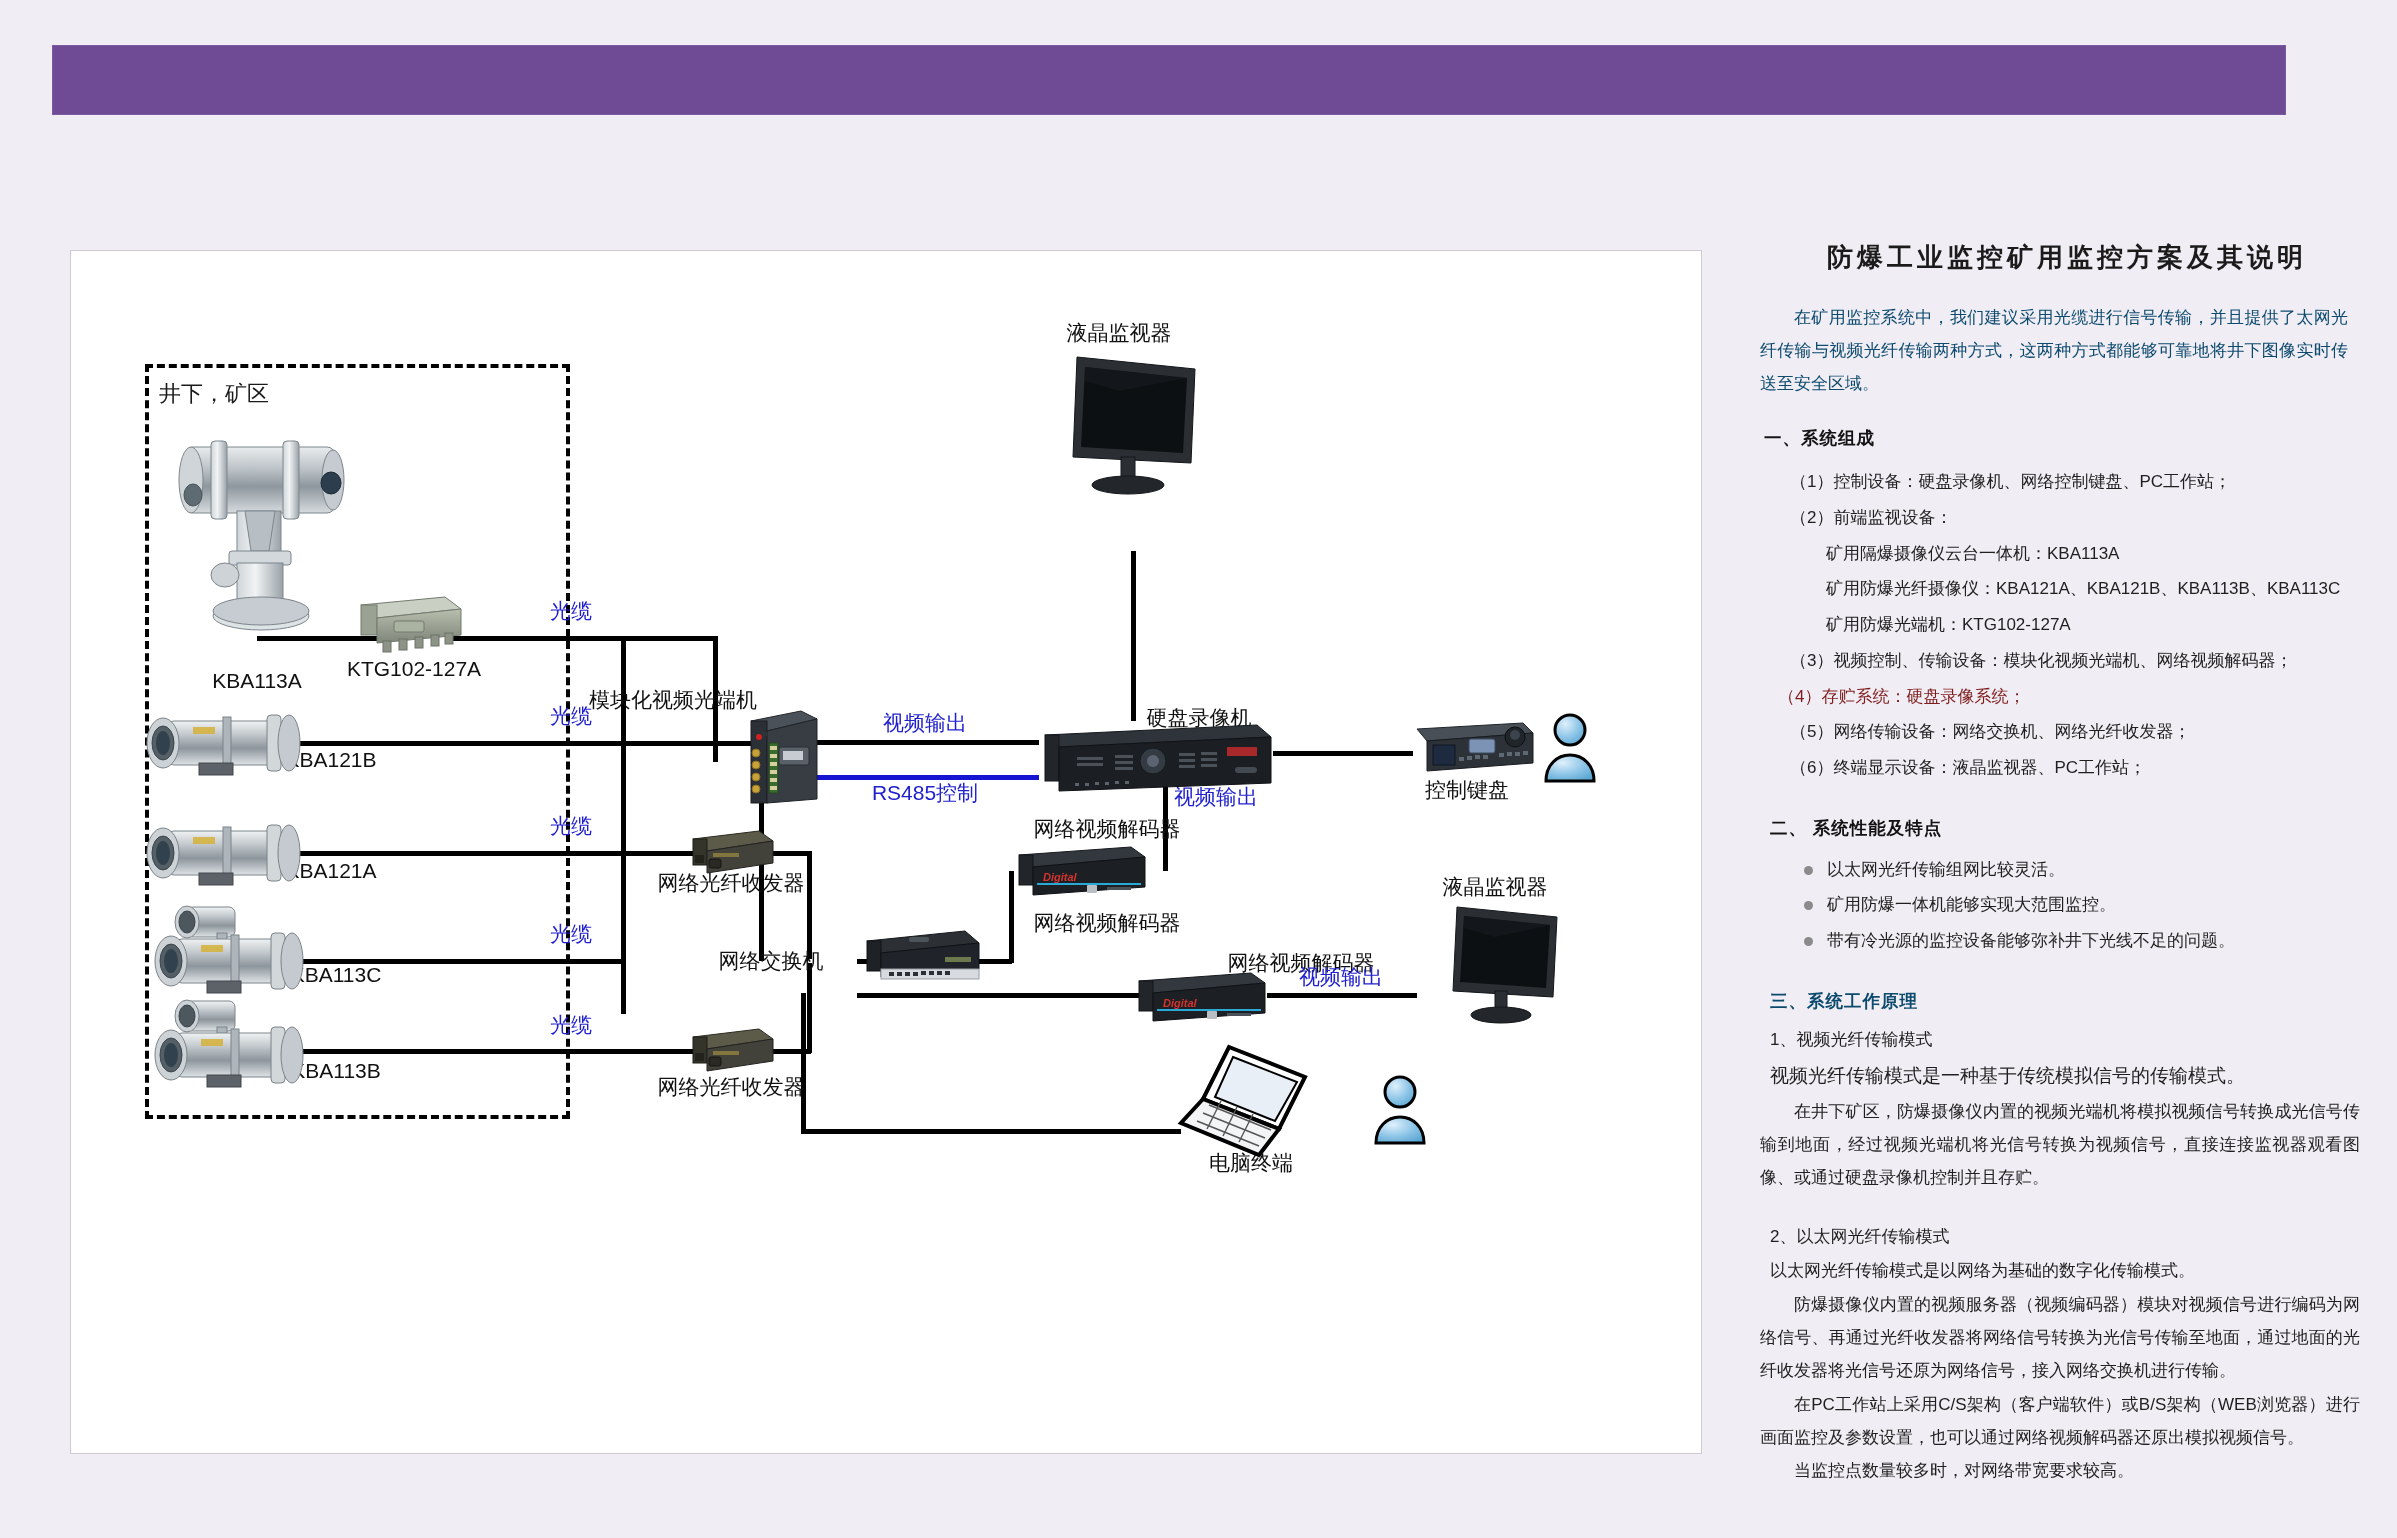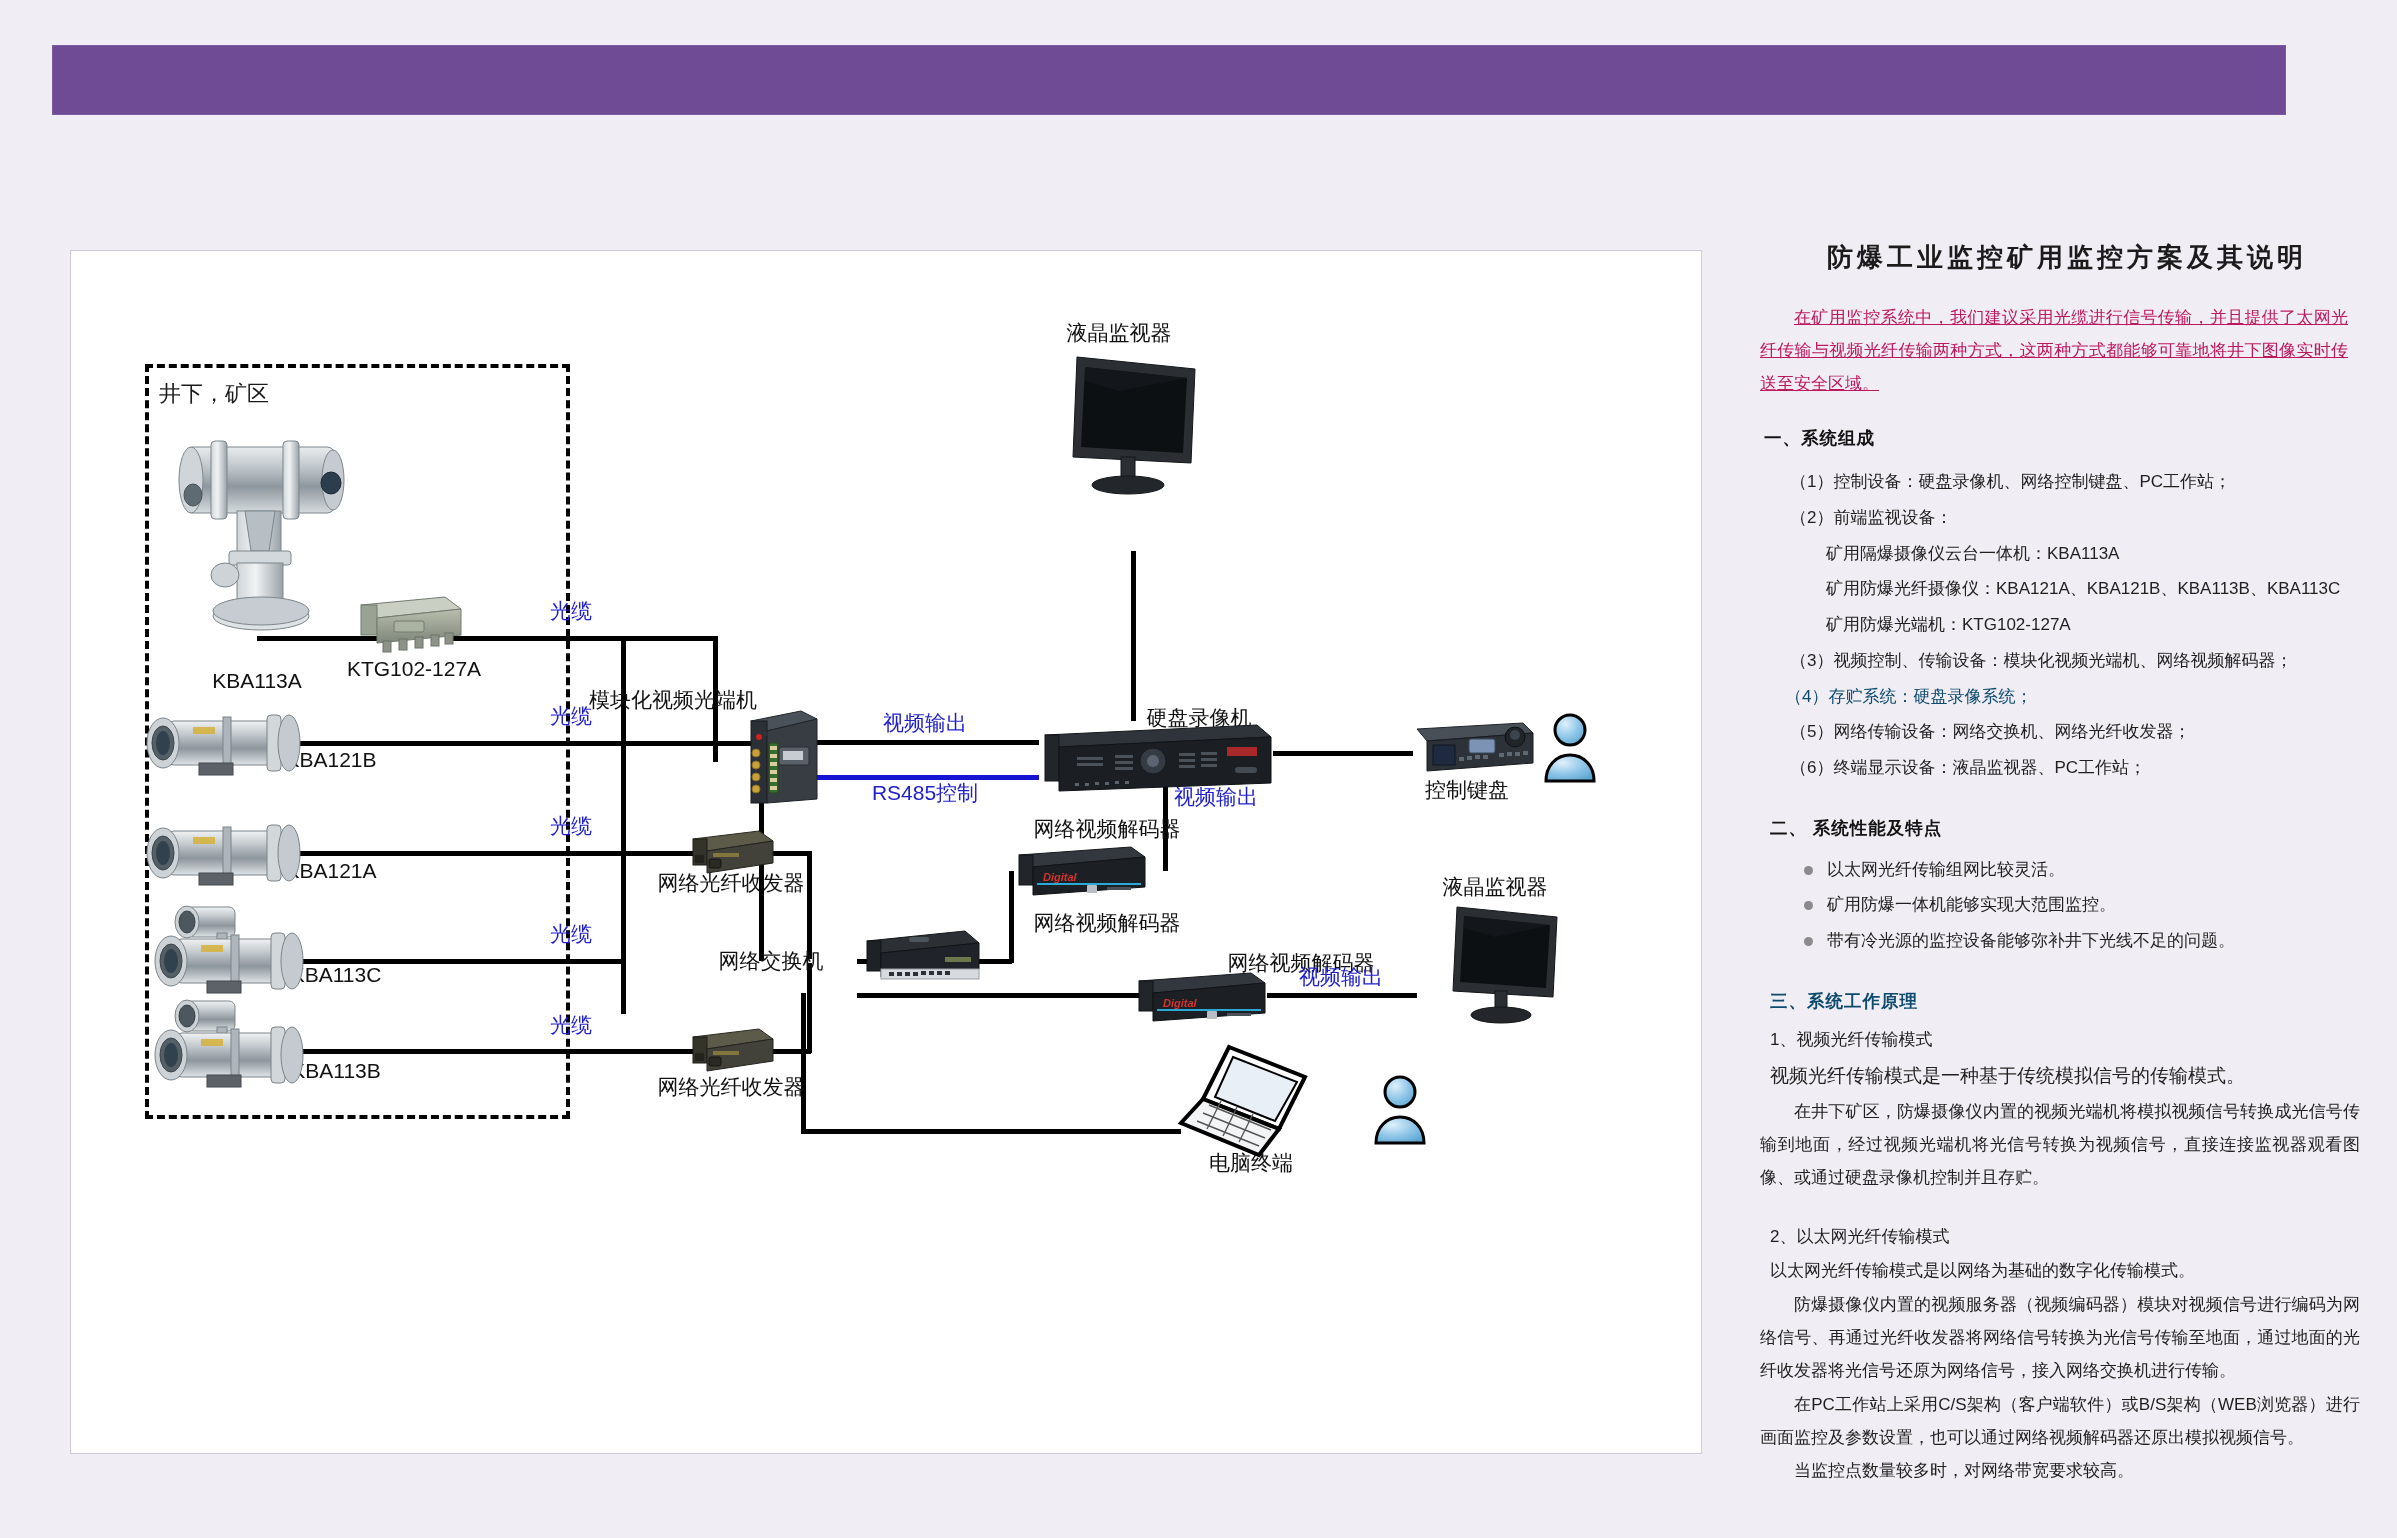--- a/index.html
+++ b/index.html
@@ -484,32 +484,32 @@
     </div>
 
   </div>
 </div>
 
 <div id="article" style="position:absolute;left:1760px;top:240px;width:600px;">
 
   <div style="font-size:26px;font-weight:bold;letter-spacing:4px;text-align:center;
               color:#1b1b1b;margin:0 0 26px 14px;">防爆工业监控矿用监控方案及其说明</div>
 
-  <p style="font-size:17px;line-height:1.95;color:#be185d;text-indent:2em;margin:0 12px 26px 0;
-            text-align:justify;text-decoration:underline;">在矿用监控系统中，我们建议采用光缆进行信号传输，并且提供了太网光纤传输与视频光纤传输两种方式，这两种方式都能够可靠地将井下图像实时传送至安全区域。</p>
+  <p style="font-size:17px;line-height:1.95;color:#0c4a6e;text-indent:2em;margin:0 12px 26px 0;
+            text-align:justify;">在矿用监控系统中，我们建议采用光缆进行信号传输，并且提供了太网光纤传输与视频光纤传输两种方式，这两种方式都能够可靠地将井下图像实时传送至安全区域。</p>
 
   <div style="font-size:17.5px;font-weight:bold;color:#131313;margin:0 0 14px 4px;
               letter-spacing:1px;">一、系统组成</div>
   <div style="font-size:17px;line-height:2.1;color:#1f1f1f;margin-left:30px;">（1）控制设备：硬盘录像机、网络控制键盘、PC工作站；</div>
   <div style="font-size:17px;line-height:2.1;color:#1f1f1f;margin-left:30px;">（2）前端监视设备：</div>
   <div style="font-size:17px;line-height:2.1;color:#1f1f1f;margin-left:66px;">矿用隔爆摄像仪云台一体机：KBA113A</div>
   <div style="font-size:17px;line-height:2.1;color:#1f1f1f;margin-left:66px;">矿用防爆光纤摄像仪：KBA121A、KBA121B、KBA113B、KBA113C</div>
   <div style="font-size:17px;line-height:2.1;color:#1f1f1f;margin-left:66px;">矿用防爆光端机：KTG102-127A</div>
   <div style="font-size:17px;line-height:2.1;color:#1f1f1f;margin-left:30px;">（3）视频控制、传输设备：模块化视频光端机、网络视频解码器；</div>
-  <div style="font-size:17px;line-height:2.1;color:#0c4a6e;margin-left:25px;">（4）存贮系统：硬盘录像系统；</div>
+  <div style="font-size:17px;line-height:2.1;color:#7f1d1d;margin-left:18px;">（4）存贮系统：硬盘录像系统；</div>
   <div style="font-size:17px;line-height:2.1;color:#1f1f1f;margin-left:30px;">（5）网络传输设备：网络交换机、网络光纤收发器；</div>
   <div style="font-size:17px;line-height:2.1;color:#1f1f1f;margin-left:30px;">（6）终端显示设备：液晶监视器、PC工作站；</div>
 
   <div style="font-size:17.5px;font-weight:bold;color:#131313;margin:30px 0 12px 10px;
               letter-spacing:1px;">二、 系统性能及特点</div>
   <div style="margin-left:44px;">
     <div style="display:flex;align-items:baseline;line-height:2.1;">
       <span style="width:9px;height:9px;border-radius:50%;background:#8b8b8b;flex:0 0 9px;margin-right:14px;"></span>
       <span style="font-size:17px;color:#1f1f1f;">以太网光纤传输组网比较灵活。</span>
     </div>

